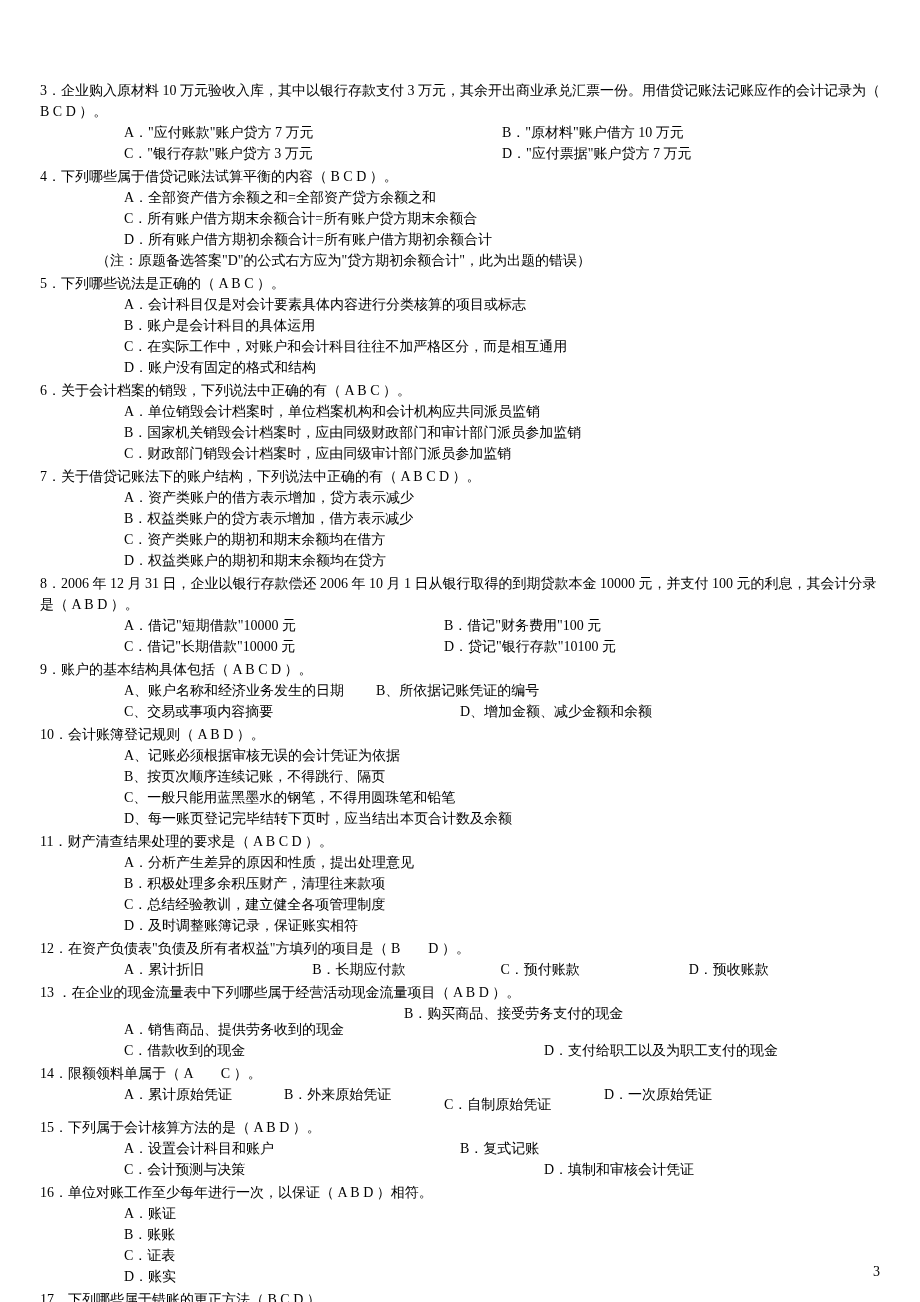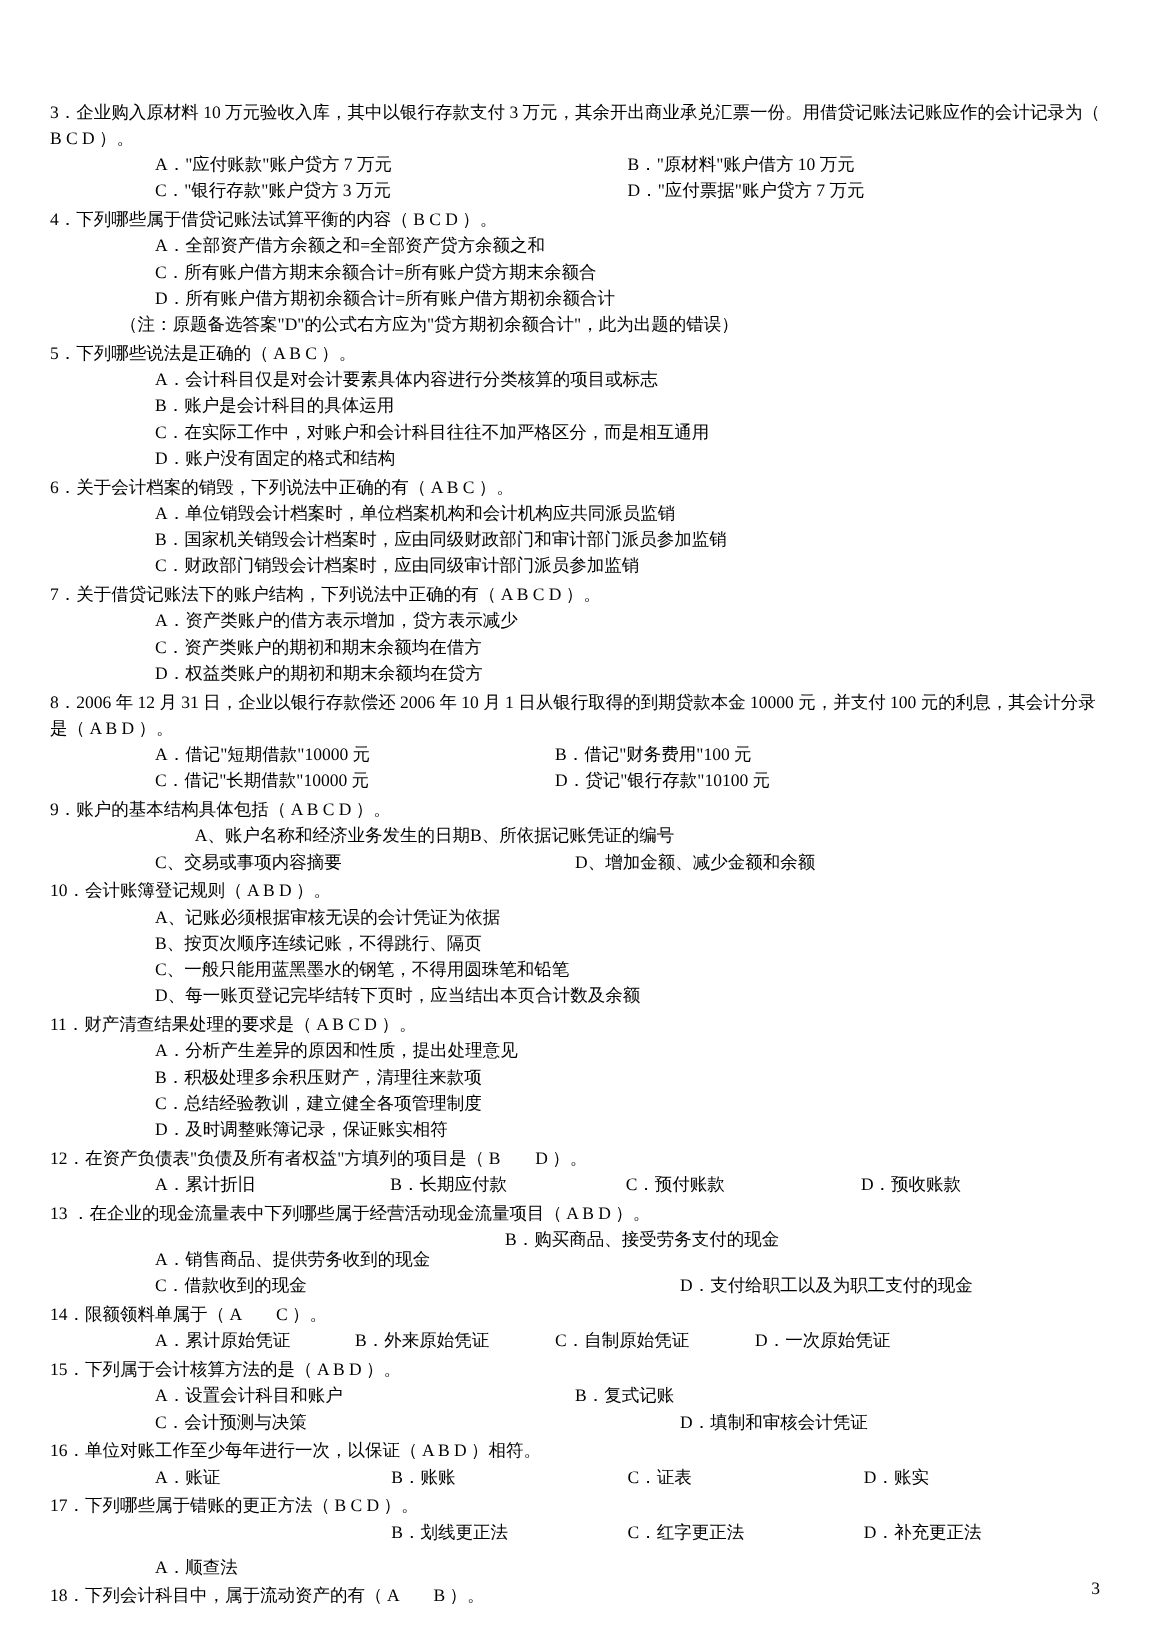--- a/index.html
+++ b/index.html
@@ -65,40 +65,41 @@
     <div>A．单位销毁会计档案时，单位档案机构和会计机构应共同派员监销</div>
     <div>B．国家机关销毁会计档案时，应由同级财政部门和审计部门派员参加监销</div>
     <div>C．财政部门销毁会计档案时，应由同级审计部门派员参加监销</div>
   </div>
 </div>
 
 <div class="q">
   <div>7．关于借贷记账法下的账户结构，下列说法中正确的有（ A B C D ）。</div>
   <div class="opts">
     <div>A．资产类账户的借方表示增加，贷方表示减少</div>
+    <div>B．权益类账户的贷方表示增加，借方表示减少</div>
     <div>C．资产类账户的期初和期末余额均在借方</div>
     <div>D．权益类账户的期初和期末余额均在贷方</div>
   </div>
 </div>
 
 <div class="q">
   <div>8．2006 年 12 月 31 日，企业以银行存款偿还 2006 年 10 月 1 日从银行取得的到期贷款本金 10000 元，并支付 100 元的利息，其会计分录是（ A B D ）。</div>
   <div class="opts2" style="width:640px;">
     <span class="w50">A．借记"短期借款"10000 元</span>
     <span class="w50">B．借记"财务费用"100 元</span>
     <span class="w50">C．借记"长期借款"10000 元</span>
     <span class="w50">D．贷记"银行存款"10100 元</span>
   </div>
 </div>
 
 <div class="q">
   <div>9．账户的基本结构具体包括（ A B C D ）。</div>
   <div class="opts">
     <div class="inline-opts">
-      <span style="width:252px;text-align:right;">A、账户名称和经济业务发生的日期</span>
+      <span style="width:252px;">A、账户名称和经济业务发生的日期</span>
       <span>B、所依据记账凭证的编号</span>
     </div>
     <div class="inline-opts">
       <span style="width:336px;">C、交易或事项内容摘要</span>
       <span>D、增加金额、减少金额和余额</span>
     </div>
   </div>
 </div>
 
 <div class="q">
@@ -143,42 +144,42 @@
       <span>D．支付给职工以及为职工支付的现金</span>
     </div>
   </div>
 </div>
 
 <div class="q">
   <div>14．限额领料单属于（ A　　C ）。</div>
   <div class="inline-opts" style="padding-left:84px; width:640px;">
     <span style="flex:1;">A．累计原始凭证</span>
     <span style="flex:1;">B．外来原始凭证</span>
-    <span style="flex:1;">C．自制原始凭证</span>
+    <span style="flex:1;margin-top:10px;">C．自制原始凭证</span>
     <span style="flex:1;">D．一次原始凭证</span>
   </div>
 </div>
 
 <div class="q">
   <div>15．下列属于会计核算方法的是（ A B D ）。</div>
   <div class="opts">
     <div class="inline-opts">
       <span style="width:336px;">A．设置会计科目和账户</span>
       <span>B．复式记账</span>
     </div>
     <div class="inline-opts">
       <span style="width:420px;">C．会计预测与决策</span>
       <span>D．填制和审核会计凭证</span>
     </div>
   </div>
 </div>
 
 <div class="q">
   <div>16．单位对账工作至少每年进行一次，以保证（ A B D ）相符。</div>
-  <div class="inline-opts" style="padding-left:84px; width:756px;">
+  <div class="inline-opts" style="padding-left:84px; width:756px;flex-direction:column;">
     <span style="flex:1;">A．账证</span>
     <span style="flex:1;">B．账账</span>
     <span style="flex:1;">C．证表</span>
     <span style="flex:1;">D．账实</span>
   </div>
 </div>
 
 <div class="q">
   <div>17．下列哪些属于错账的更正方法（ B C D ）。</div>
   <div class="inline-opts" style="padding-left:84px; width:756px;">

